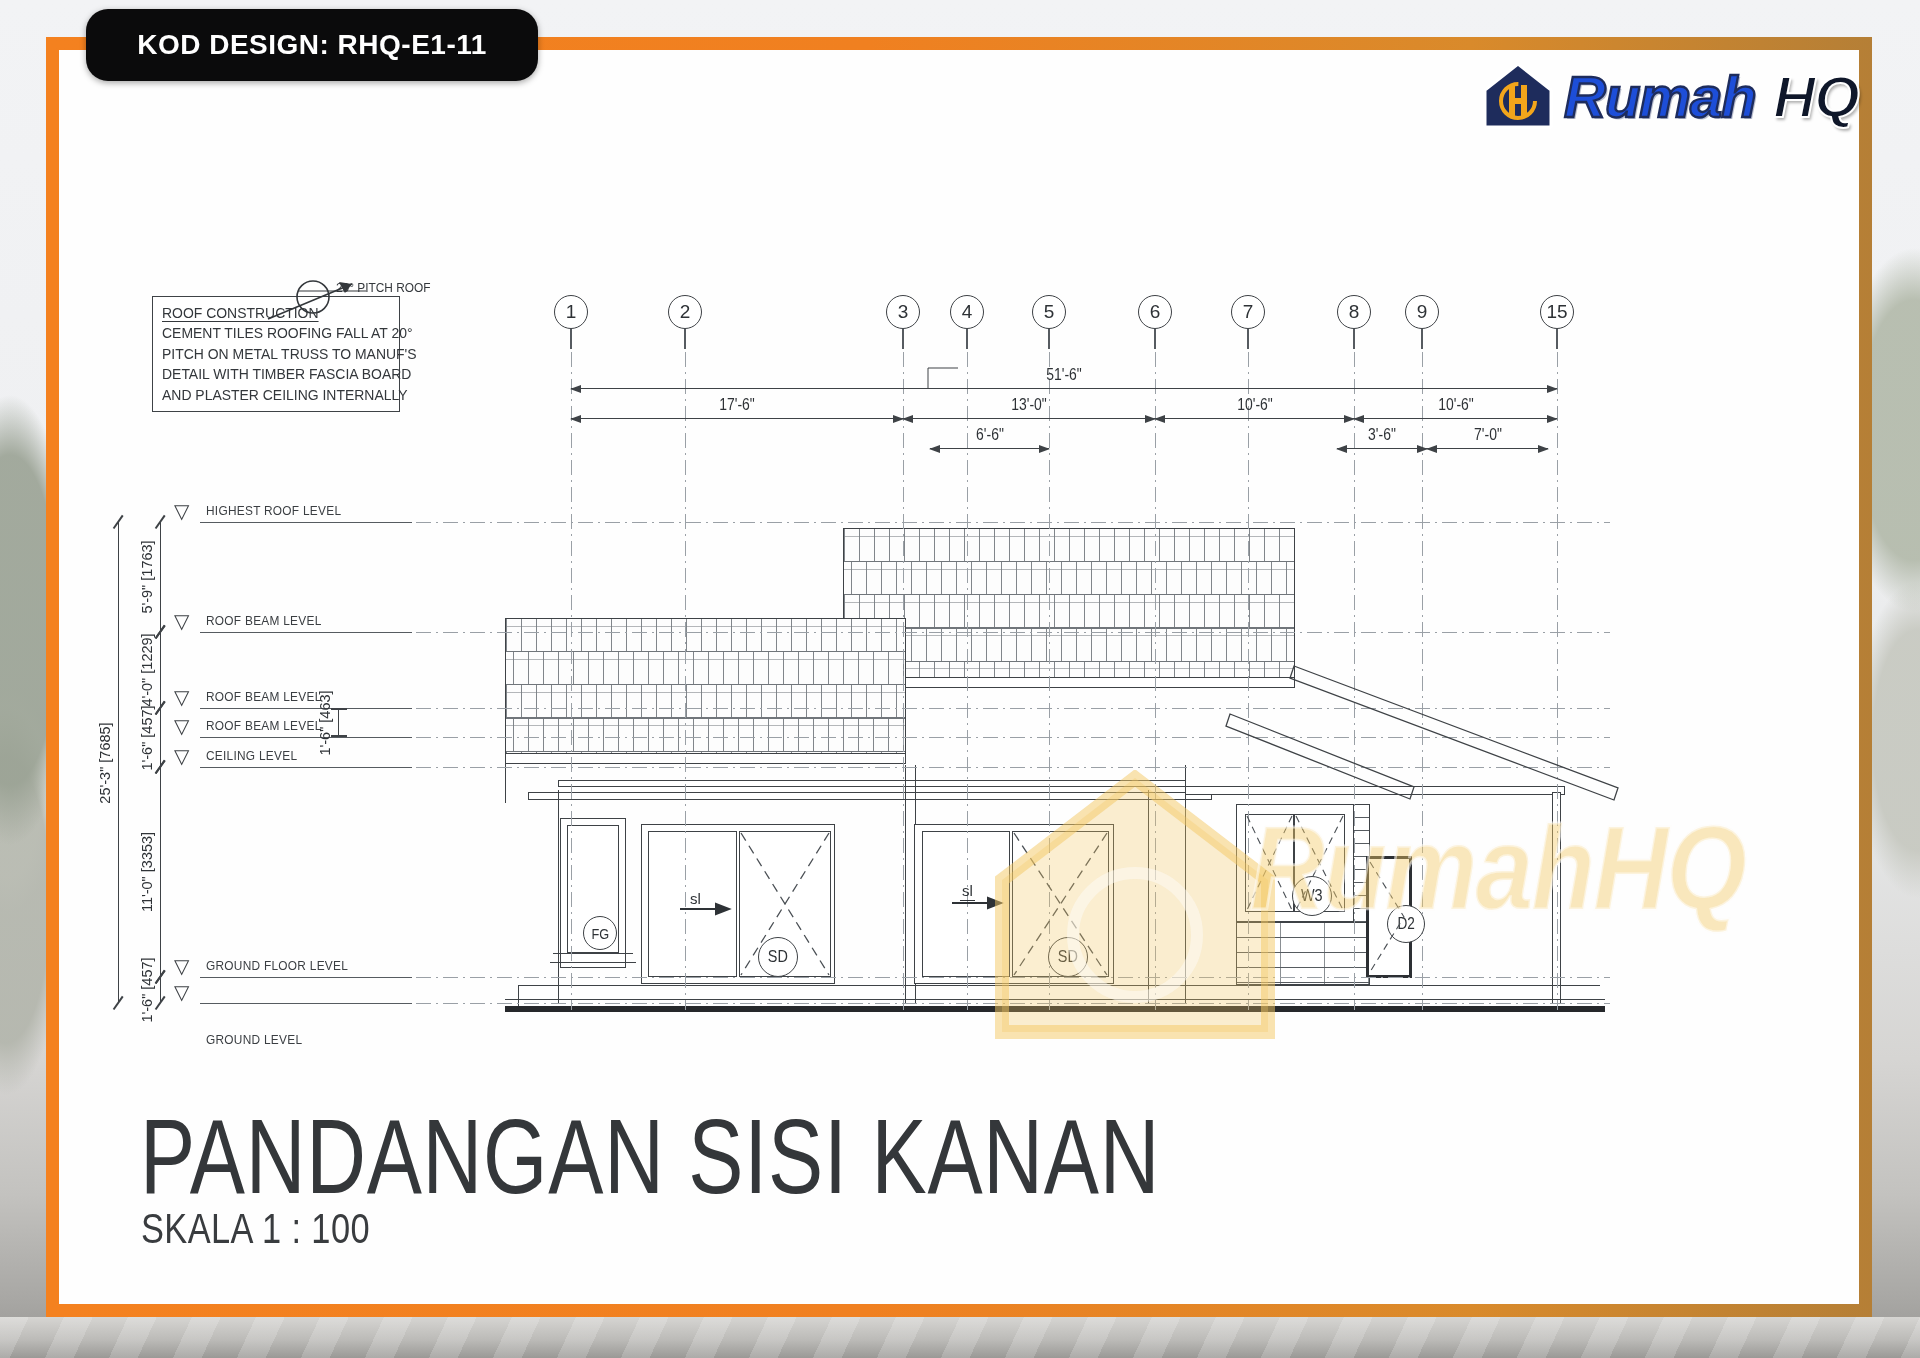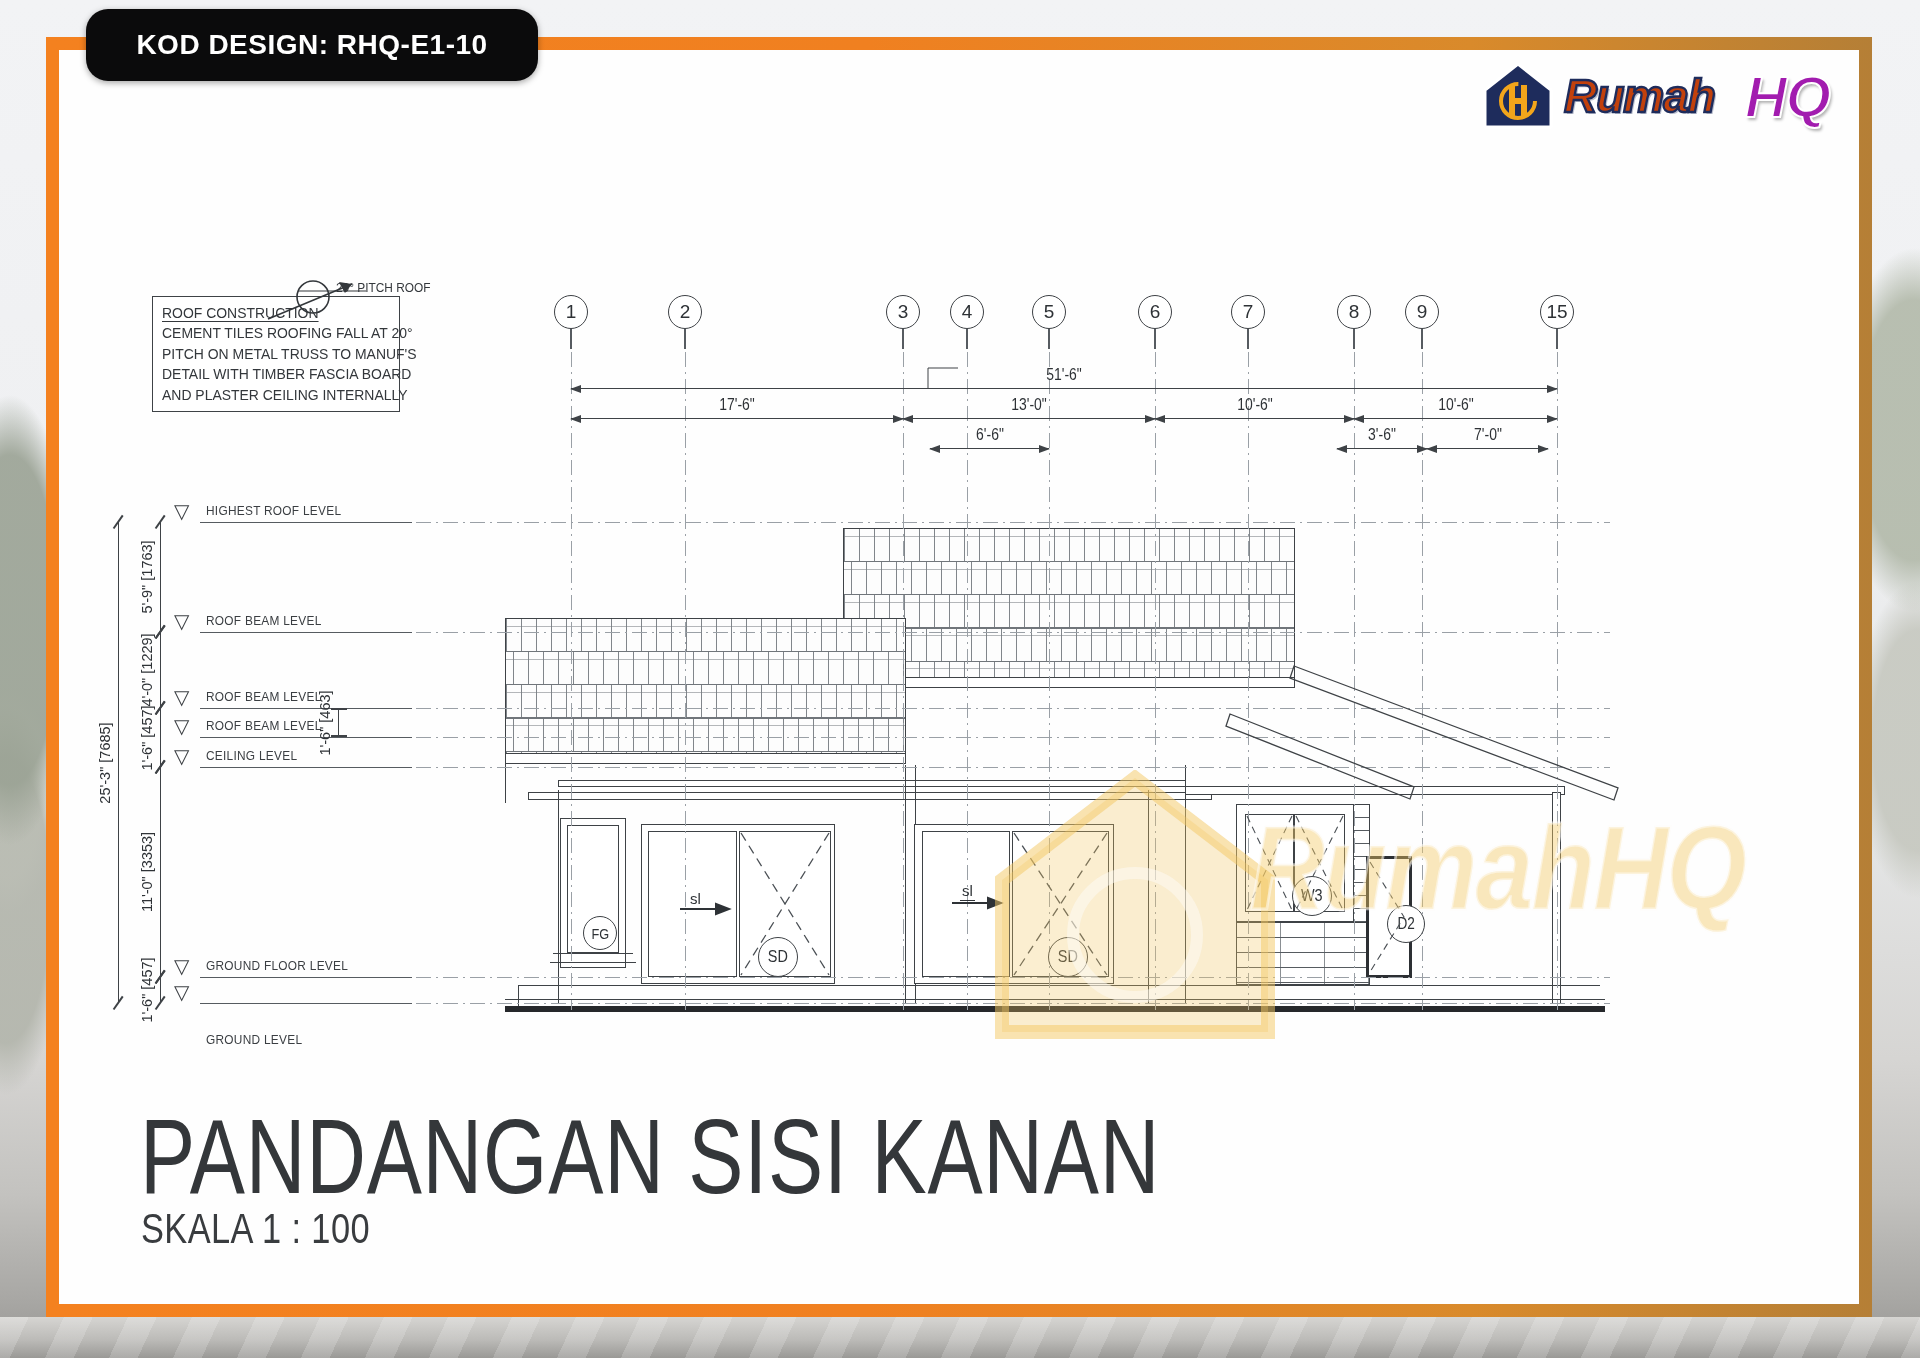--- a/index.html
+++ b/index.html
@@ -22,24 +22,24 @@
   
   #frame{left:46px;top:37px;width:1826px;height:1280px;box-sizing:border-box;padding:13px;
     background:linear-gradient(90deg,#f4811f 0%,#f08020 45%,#d98a2b 78%,#b57f36 100%);}
   #sheet{width:100%;height:100%;background:#fefefe;}
   
   #kod{left:86px;top:9px;width:452px;height:72px;background:#0b0b0c;border-radius:22px;
     display:flex;align-items:center;justify-content:center;color:#fff;
     font-size:28px;font-weight:600;letter-spacing:.5px;box-shadow:0 2px 6px rgba(0,0,0,.35);z-index:30;}
   
   #logo{left:1482px;top:56px;height:80px;display:flex;align-items:center;gap:10px;z-index:30;}
-  .brand1{font-style:italic;font-weight:bold;font-size:46px;color:#c2410c;
+  .brand1{font-style:italic;font-weight:bold;font-size:58px;color:#1d4ed8;
     -webkit-text-stroke:2.4px #1e2c5c;letter-spacing:-1px;text-shadow:2px 2px 0 rgba(30,44,92,.30);}
-  .brand2{font-style:italic;font-weight:bold;font-size:58px;color:#a21caf;
-    -webkit-text-stroke:2px #fff;letter-spacing:-1px;margin-left:20px;text-shadow:2px 3px 3px rgba(0,0,0,.30);text-align:right;}
+  .brand2{font-style:italic;font-weight:bold;font-size:58px;color:#0f172a;
+    -webkit-text-stroke:2px #fff;letter-spacing:-1px;margin-left:8px;text-shadow:2px 3px 3px rgba(0,0,0,.30);text-align:right;}
   
   #drawing{left:0;top:0;width:1920px;height:1358px;z-index:5;}
   .ln{position:absolute;background:#3e4246;}
   .box{position:absolute;border:1.2px solid #3e4246;background:#fff;box-sizing:border-box;}
   .hdash{position:absolute;height:1px;z-index:6;
     background:repeating-linear-gradient(90deg,#9aa0a6 0 15px,transparent 15px 20px,#9aa0a6 20px 22px,transparent 22px 27px);}
   .vdash{position:absolute;width:1px;z-index:6;
     background:repeating-linear-gradient(180deg,#9aa0a6 0 15px,transparent 15px 20px,#9aa0a6 20px 22px,transparent 22px 27px);}
   .tiles{position:absolute;border:1.2px solid #3e4246;box-sizing:border-box;
     background-image:
@@ -340,21 +340,21 @@
 </svg>
 
 <div class="abs" id="watermark">
   <svg width="290" height="270" viewBox="0 0 290 270" style="position:absolute;left:30px;top:0;">
     <polygon points="145,8 278,110 278,262 12,262 12,110" fill="rgba(243,200,98,.30)" stroke="rgba(243,200,98,.5)" stroke-width="14"></polygon>
     <circle cx="145" cy="165" r="62" fill="none" stroke="rgba(253,252,248,.5)" stroke-width="12"></circle>
   </svg>
   <div id="wm-text">RumahHQ</div>
 </div>
 
-<div class="abs" id="kod">KOD DESIGN: RHQ-E1-10</div>
+<div class="abs" id="kod">KOD DESIGN: RHQ-E1-11</div>
 <div class="abs" id="logo">
   <svg width="72" height="70" viewBox="0 0 72 70">
     <polygon points="36,3 69,29 69,66 3,66 3,29" fill="#1e2c5c" stroke="#fff" stroke-width="3" stroke-linejoin="round"></polygon>
     <circle cx="36" cy="40" r="17" fill="none" stroke="#f2a51b" stroke-width="4" stroke-dasharray="80 27"></circle>
     <rect x="27" y="24" width="6" height="32" fill="#f2a51b"></rect>
     <rect x="39" y="24" width="6" height="32" fill="#f2a51b"></rect>
     <rect x="27" y="37" width="18" height="6" fill="#f2a51b"></rect>
   </svg>
   <span class="brand1">Rumah</span>
   <span class="brand2">HQ</span>

